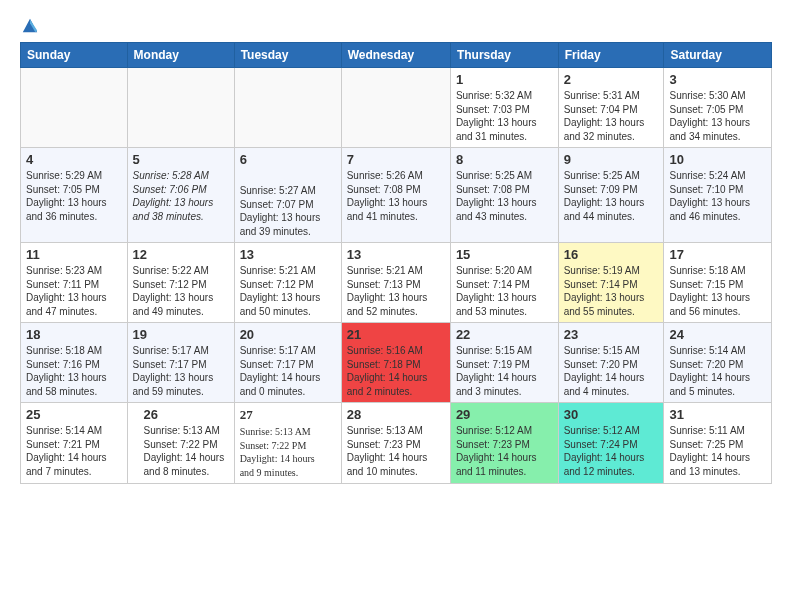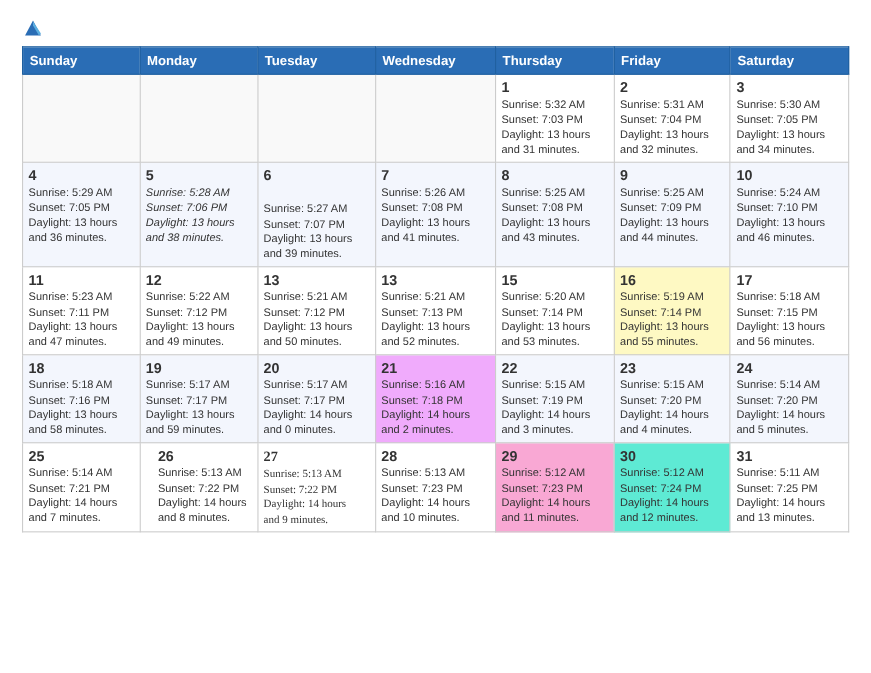--- a/index.html
+++ b/index.html
@@ -277,21 +277,21 @@
 Daylight: 13 hours
 and 59 minutes.</div>
           </td>
           <td style="background: rgb(243, 246, 253);">
             <span class="day-num">20</span>
             <div class="day-info" style="white-space: pre-line;">Sunrise: 5:17 AM
 Sunset: 7:17 PM
 Daylight: 14 hours
 and 0 minutes.</div>
           </td>
-          <td style="background: #f0abfc; margin-left: 30px;">
+          <td style="background: #ef4444; margin-left: 30px;">
             <span class="day-num">21</span>
             <div class="day-info" style="white-space: pre-line;">Sunrise: 5:16 AM
 Sunset: 7:18 PM
 Daylight: 14 hours
 and 2 minutes.</div>
           </td>
           <td style="background: rgb(243, 246, 253);">
             <span class="day-num">22</span>
             <div class="day-info" style="white-space: pre-line;">Sunrise: 5:15 AM
 Sunset: 7:19 PM
@@ -335,21 +335,21 @@
 Daylight: 14 hours
 and 9 minutes.</div>
           </td>
           <td style="background: rgb(255, 255, 255);">
             <span class="day-num">28</span>
             <div class="day-info" style="white-space: pre-line;">Sunrise: 5:13 AM
 Sunset: 7:23 PM
 Daylight: 14 hours
 and 10 minutes.</div>
           </td>
-          <td style="background: #f9a8d4;">
+          <td style="background: #86efac;">
             <span class="day-num">29</span>
             <div class="day-info" style="white-space: pre-line;">Sunrise: 5:12 AM
 Sunset: 7:23 PM
 Daylight: 14 hours
 and 11 minutes.</div>
           </td>
           <td style="background: #5eead4;">
             <span class="day-num">30</span>
             <div class="day-info" style="white-space: pre-line;">Sunrise: 5:12 AM
 Sunset: 7:24 PM

